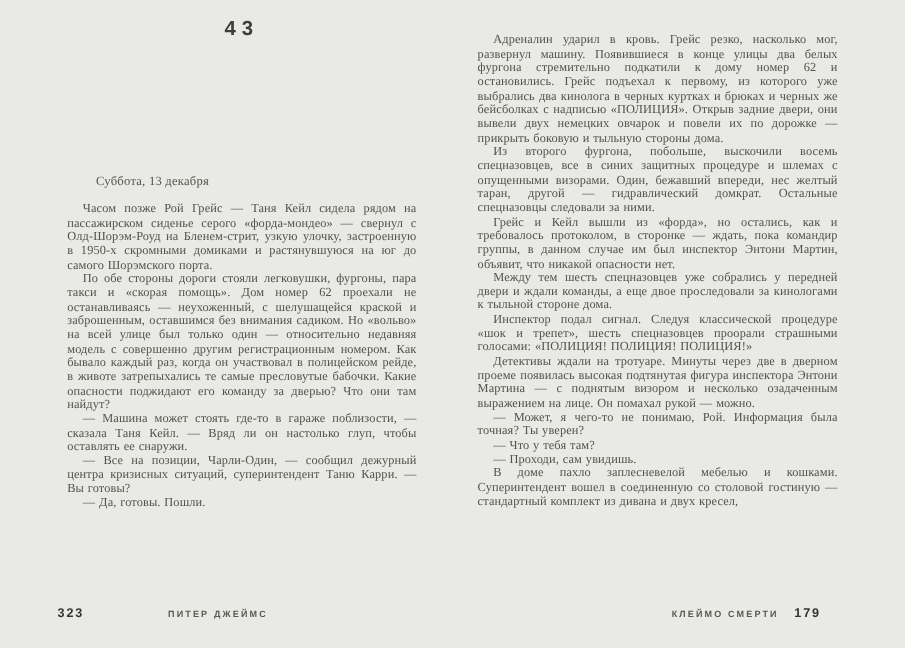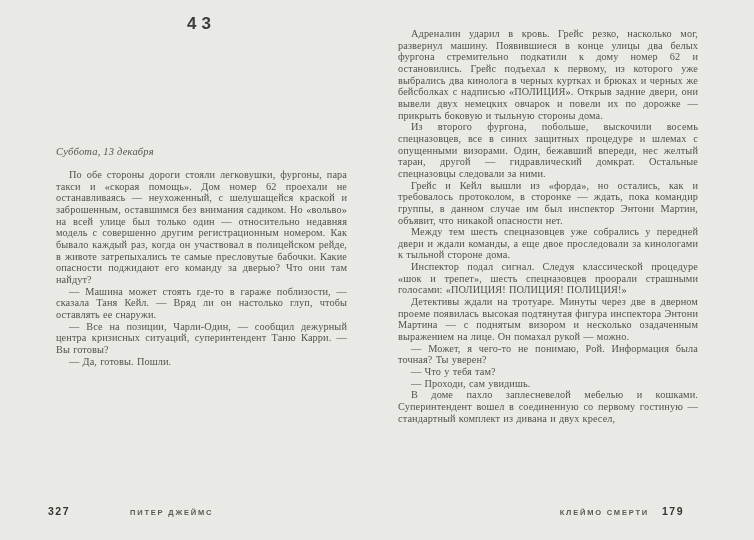--- a/index.html
+++ b/index.html
@@ -40,22 +40,21 @@
     text-align: center;
     font-family: "Liberation Sans", "DejaVu Sans", sans-serif;
     font-size: 17px;
     font-weight: 600;
     letter-spacing: 5px;
     color: #3d3d3b;
   }
   .date-line {
     position: absolute;
     top: 146px;
-    left: 0;
-    font-style: italic;
+    left: 24px;
     font-size: 10.5px;
     color: #55544d;
     letter-spacing: 0.2px;
   }
   .body-text {
     position: absolute;
     left: 0;
     width: 100%;
     font-size: 10.3px;
     line-height: 11.65px;
@@ -85,57 +84,58 @@
     font-weight: 700;
     letter-spacing: 1.5px;
     color: #343430;
   }
   .running-title {
     font-size: 7.5px;
     font-weight: 600;
     letter-spacing: 1.8px;
     color: #5a5952;
   }
-  .footer-left  .running-title { margin-left: 13px; padding-left: 47px; }
+  .footer-left  .running-title { margin-left: 23px; padding-left: 47px; }
   .footer-right .running-title { margin-right: 13px; }
 </style>
 </head>
 <body>
 
 <div class="spread">
 
   <div class="page page-left">
     <div class="chapter-number">43</div>
 
     <div class="date-line">Суббота, 13 декабря</div>
 
     <div class="body-text">
+      <p>Часом позже Рой Грейс — Таня Кейл сидела рядом на пассажирском сиденье серого «форда-мондео» — свернул с Олд-Шорэм-Роуд на Бленем-стрит, узкую улочку, застроенную в 1950-х скромными домиками и растянувшуюся на юг до самого Шорэмского порта.</p>
       <p>По обе стороны дороги стояли легковушки, фургоны, пара такси и «скорая помощь». Дом номер 62 проехали не останавливаясь — неухоженный, с шелушащейся краской и заброшенным, оставшимся без внимания садиком. Но «вольво» на всей улице был только один — относительно недавняя модель с совершенно другим регистрационным номером. Как бывало каждый раз, когда он участвовал в полицейском рейде, в животе затрепыхались те самые пресловутые бабочки. Какие опасности поджидают его команду за дверью? Что они там найдут?</p>
       <p>— Машина может стоять где-то в гараже поблизости, — сказала Таня Кейл. — Вряд ли он настолько глуп, чтобы оставлять ее снаружи.</p>
       <p>— Все на позиции, Чарли-Один, — сообщил дежурный центра кризисных ситуаций, суперинтендент Таню Карри. — Вы готовы?</p>
       <p>— Да, готовы. Пошли.</p>
     </div>
   </div>
 
   <div class="page page-right">
     <div class="body-text">
       <p>Адреналин ударил в кровь. Грейс резко, насколько мог, развернул машину. Появившиеся в конце улицы два белых фургона стремительно подкатили к дому номер 62 и остановились. Грейс подъехал к первому, из которого уже выбрались два кинолога в черных куртках и брюках и черных же бейсболках с надписью «ПОЛИЦИЯ». Открыв задние двери, они вывели двух немецких овчарок и повели их по дорожке — прикрыть боковую и тыльную стороны дома.</p>
       <p>Из второго фургона, побольше, выскочили восемь спецназовцев, все в синих защитных процедуре и шлемах с опущенными визорами. Один, бежавший впереди, нес желтый таран, другой — гидравлический домкрат. Остальные спецназовцы следовали за ними.</p>
       <p>Грейс и Кейл вышли из «форда», но остались, как и требовалось протоколом, в сторонке — ждать, пока командир группы, в данном случае им был инспектор Энтони Мартин, объявит, что никакой опасности нет.</p>
       <p>Между тем шесть спецназовцев уже собрались у передней двери и ждали команды, а еще двое проследовали за кинологами к тыльной стороне дома.</p>
       <p>Инспектор подал сигнал. Следуя классической процедуре «шок и трепет», шесть спецназовцев проорали страшными голосами: «ПОЛИЦИЯ! ПОЛИЦИЯ! ПОЛИЦИЯ!»</p>
       <p>Детективы ждали на тротуаре. Минуты через две в дверном проеме появилась высокая подтянутая фигура инспектора Энтони Мартина — с поднятым визором и несколько озадаченным выражением на лице. Он помахал рукой — можно.</p>
       <p>— Может, я чего-то не понимаю, Рой. Информация была точная? Ты уверен?</p>
       <p>— Что у тебя там?</p>
       <p>— Проходи, сам увидишь.</p>
-      <p>В доме пахло заплесневелой мебелью и кошками. Суперинтендент вошел в соединенную со первому гостиную — стандартный комплект из дивана и двух кресел,</p>
+      <p>В доме пахло заплесневелой мебелью и кошками. Суперинтендент вошел в соединенную со столовой гостиную — стандартный комплект из дивана и двух кресел,</p>
     </div>
   </div>
 
   <div class="footer footer-left">
-    <span class="page-num">327</span><span class="running-title">ПИТЕР ДЖЕЙМС</span>
+    <span class="page-num">323</span><span class="running-title">ПИТЕР ДЖЕЙМС</span>
   </div>
 
   <div class="footer footer-right">
     <span class="running-title">КЛЕЙМО СМЕРТИ</span><span class="page-num">179</span>
   </div>
 
 </div>
 
 </body></html>

